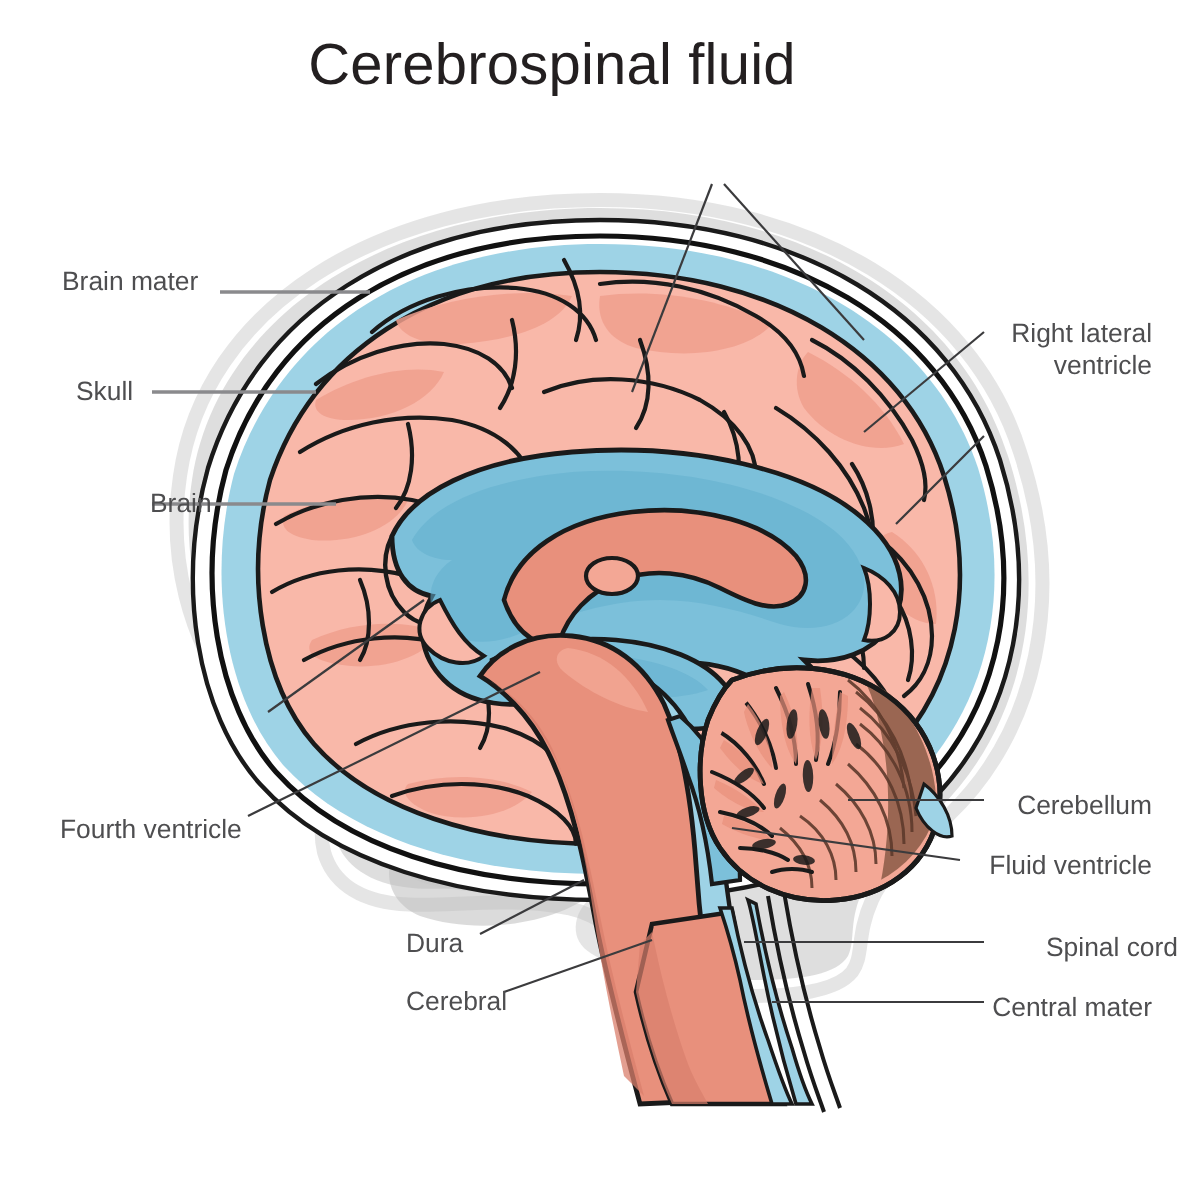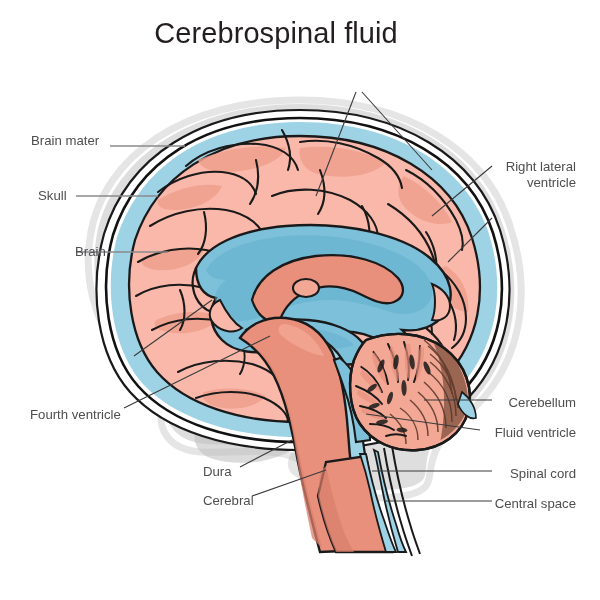--- a/index.html
+++ b/index.html
@@ -392,16 +392,16 @@
   <div class="lbl" style="left:38px;  top:188px;text-align:right;">Skull</div>
   <div class="lbl" style="left:31px;  top:244px;margin-left:44px;">Brain</div>
   <div class="lbl" style="left:30px;  top:407px;">Fourth ventricle</div>
   <div class="lbl" style="left:203px; top:464px;">Dura</div>
   <div class="lbl" style="left:203px; top:493px;">Cerebral</div>
 
   <div class="lbl r" style="right:24px; top:159px; width:200px;"><span>Right lateral</span><br><span>ventricle</span></div>
 
   <div class="lbl r" style="right:24px; top:395px; width:200px;">Cerebellum</div>
   <div class="lbl r" style="right:24px; top:425px; width:200px;">Fluid ventricle</div>
-  <div class="lbl r" style="right:24px; top:466px; width:200px;">Spinal cord</div>
-  <div class="lbl r" style="right:24px; top:496px; width:200px;">Central space</div>
+  <div class="lbl r" style="right:11px; top:466px; width:200px;">Spinal cord</div>
+  <div class="lbl r" style="right:24px; top:496px; width:200px;">Central mater</div>
 
 </div>
 
 </body></html>

